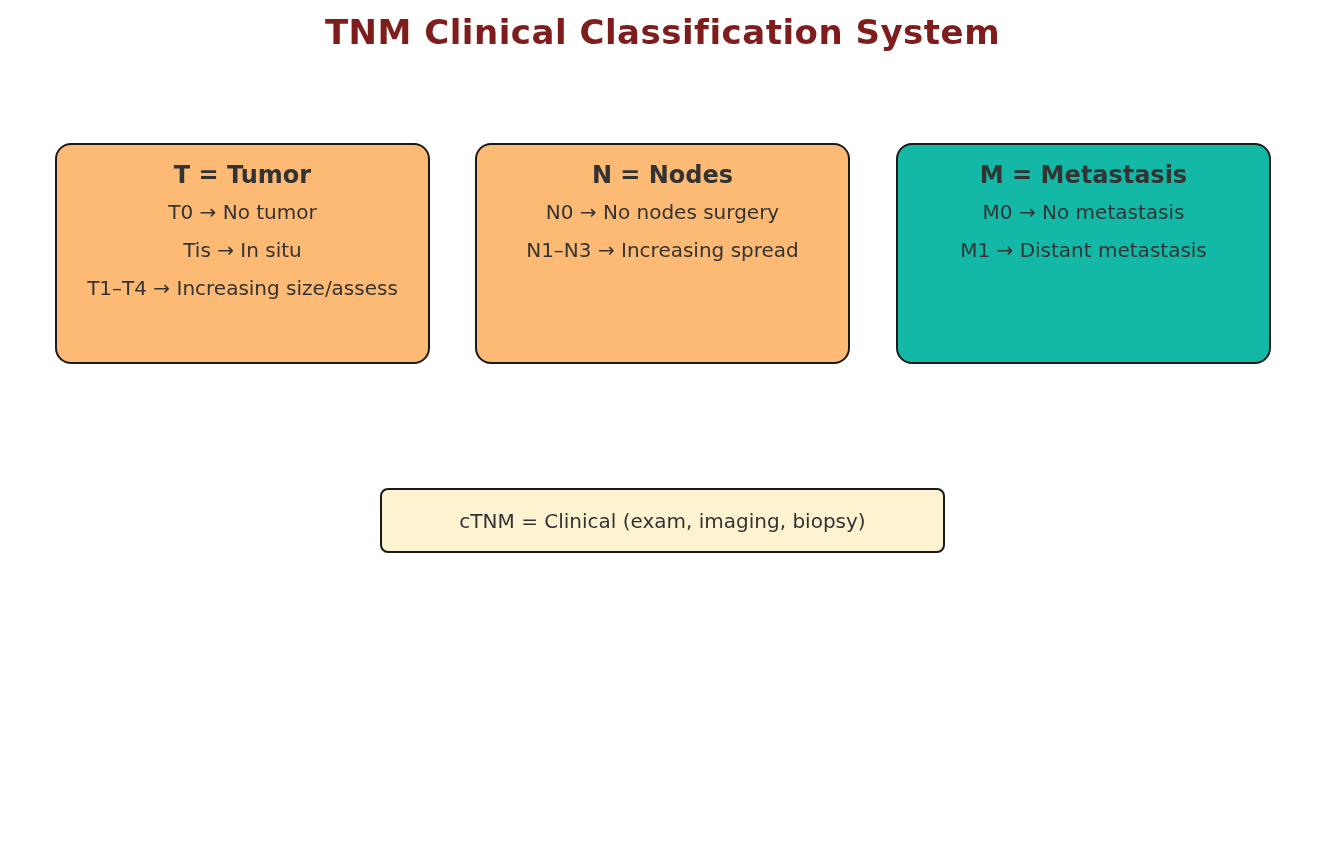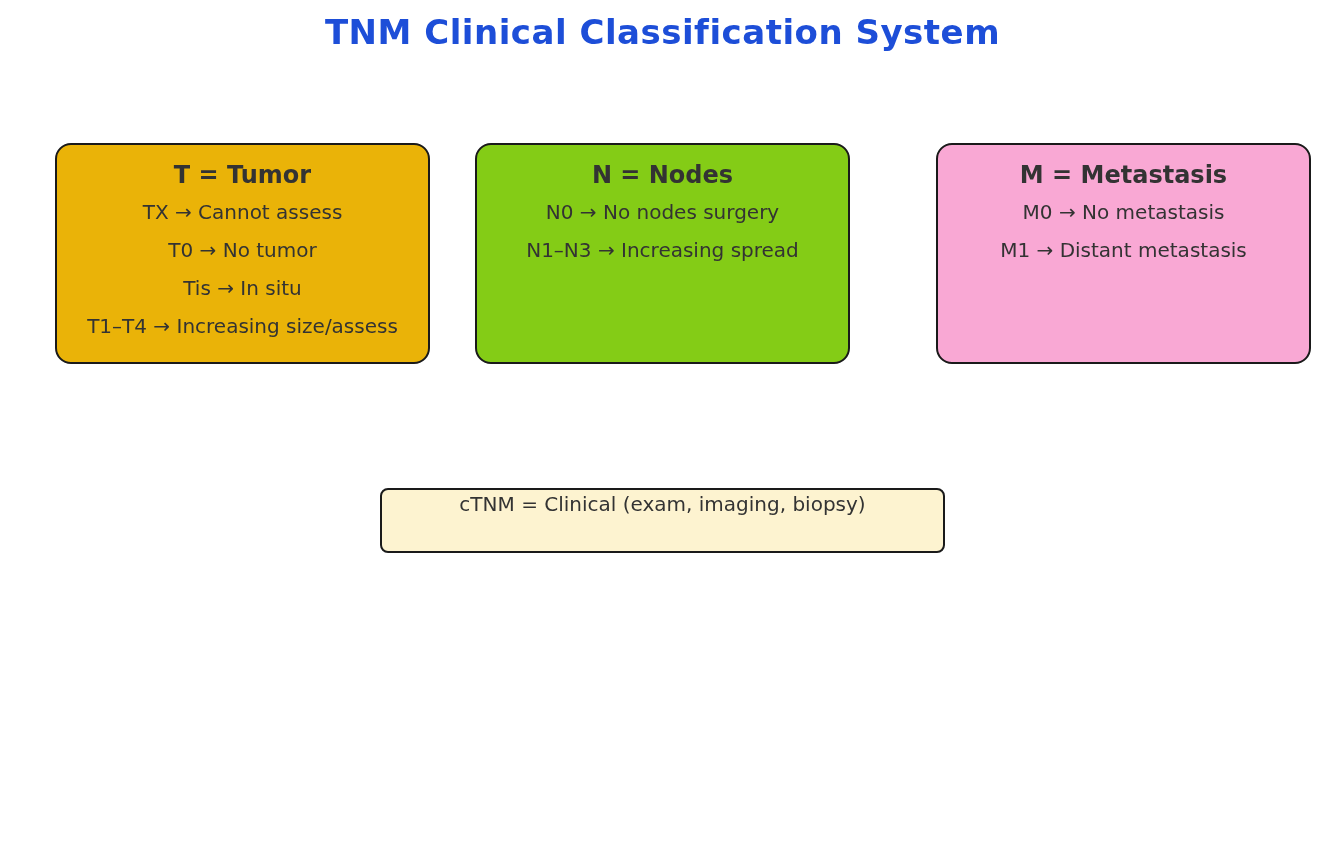--- a/index.html
+++ b/index.html
@@ -17,21 +17,21 @@
     color: #333333;
   }
   .figure-title {
     position: absolute;
     top: 12px;
     left: 0;
     width: 100%;
     text-align: center;
     font-size: 34px;
     font-weight: bold;
-    color: #1d4ed8;
+    color: #7f1d1d;
     margin: 0;
     letter-spacing: 0.5px;
   }
   .tnm-box {
     position: absolute;
     top: 143px;
     height: 221px;
     width: 375px;
     border: 2px solid #1a1a1a;
     border-radius: 16px;
@@ -58,52 +58,51 @@
     position: absolute;
     left: 380px;
     top: 488px;
     width: 565px;
     height: 65px;
     border: 2px solid #1a1a1a;
     border-radius: 8px;
     box-sizing: border-box;
     text-align: center;
     display: flex;
-    flex-direction: row;
+    flex-direction: column;
     justify-content: center;
   }
   .note-line {
     font-size: 20px;
     line-height: 28px;
     color: #333333;
     white-space: nowrap;
   }
 </style>
 </head>
 <body>
 
 <div class="canvas">
 
   <h1 class="figure-title">TNM Clinical Classification System</h1>
 
-  <div class="tnm-box box-t" style="background: #eab308;">
+  <div class="tnm-box box-t" style="background: #fdba74;">
     <div class="box-title">T = Tumor</div>
-    <div class="box-line">TX → Cannot assess</div>
     <div class="box-line">T0 → No tumor</div>
     <div class="box-line">Tis → In situ</div>
     <div class="box-line">T1–T4 → Increasing size/assess</div>
   </div>
 
-  <div class="tnm-box box-n" style="background: #84cc16;">
+  <div class="tnm-box box-n" style="background: #fdba74;">
     <div class="box-title">N = Nodes</div>
     <div class="box-line">N0 → No nodes surgery</div>
     <div class="box-line">N1–N3 → Increasing spread</div>
   </div>
 
-  <div class="tnm-box box-m" style="background: #f9a8d4; margin-left: 40px;">
+  <div class="tnm-box box-m" style="background: #14b8a6;">
     <div class="box-title">M = Metastasis</div>
     <div class="box-line">M0 → No metastasis</div>
     <div class="box-line">M1 → Distant metastasis</div>
   </div>
 
   <div class="note-box" style="background: rgb(253, 243, 208);">
     <div class="note-line">cTNM = Clinical (exam, imaging, biopsy)</div>
   </div>
 
 </div>

